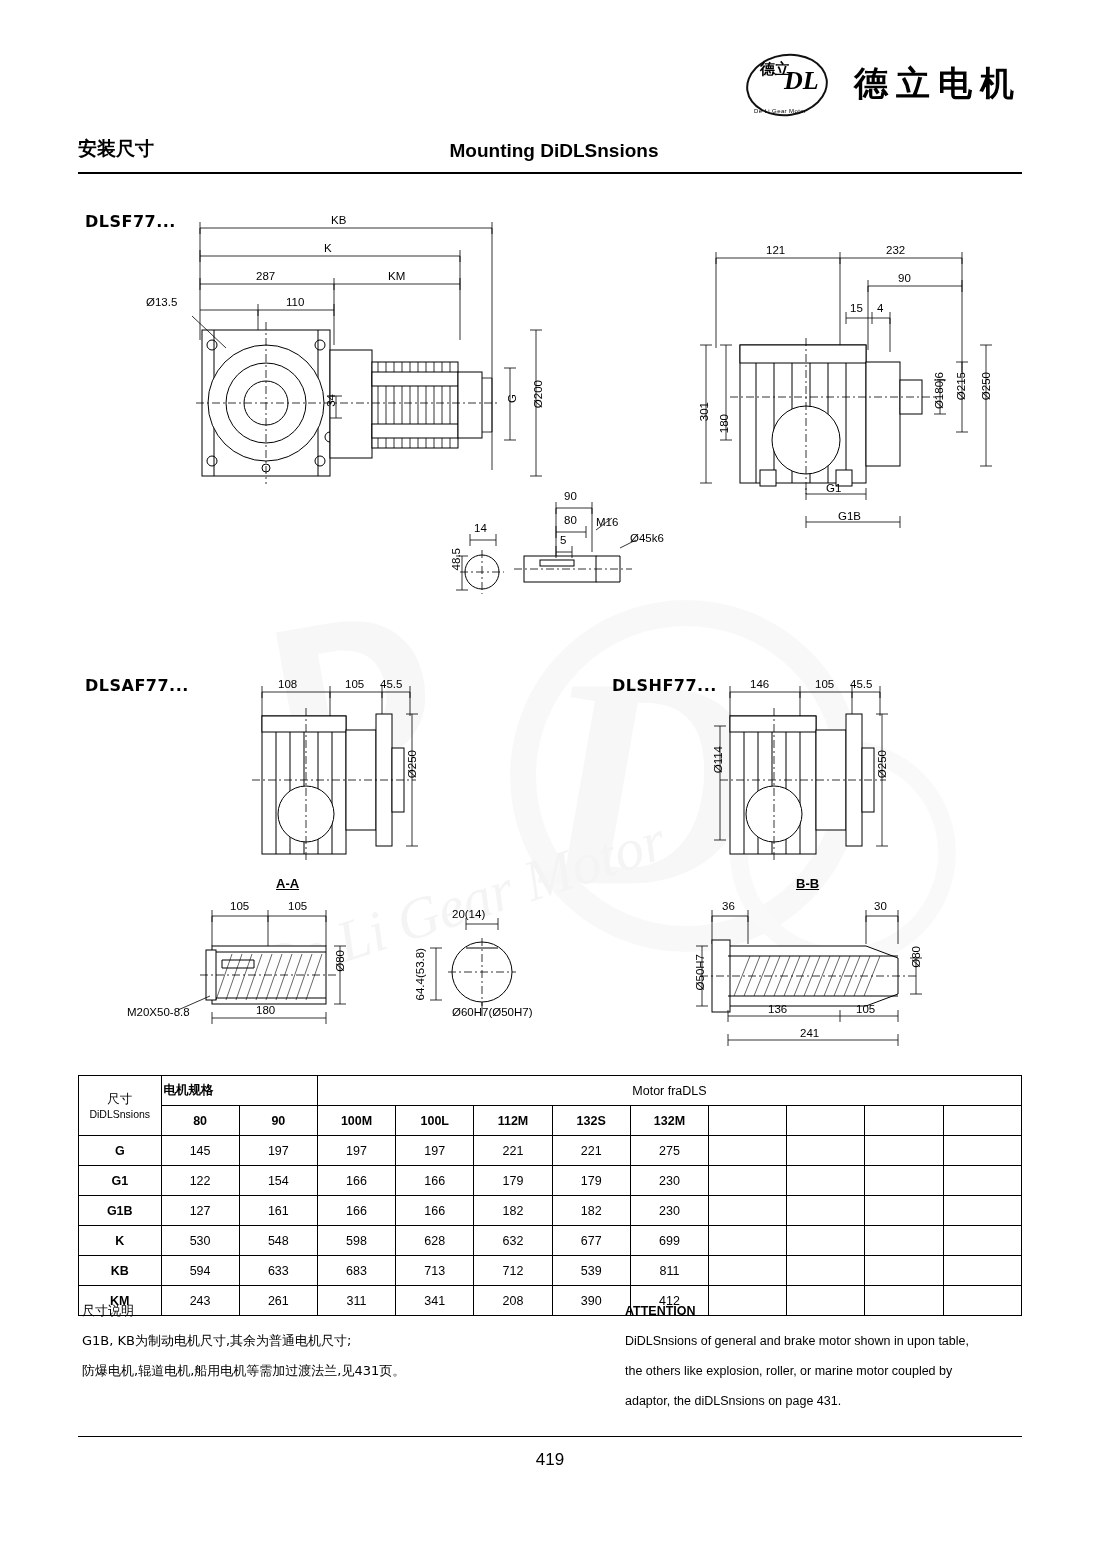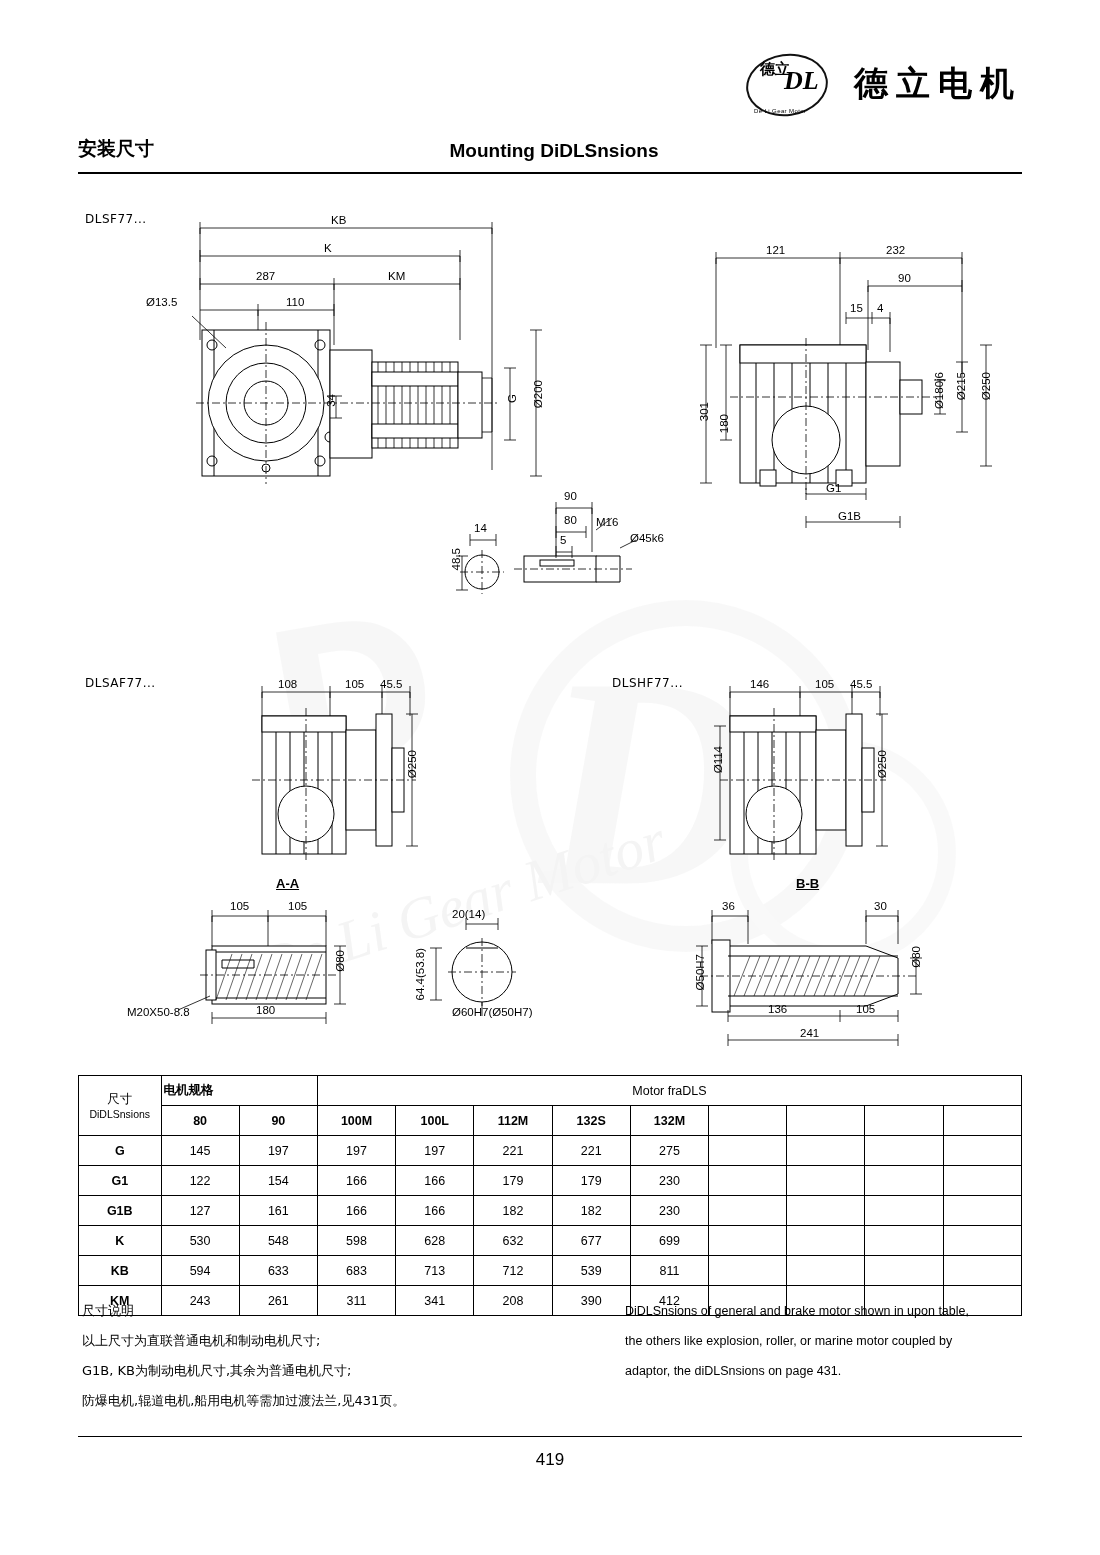--- a/index.html
+++ b/index.html
@@ -80,21 +80,21 @@
   }
   .wm-p{
     position:absolute;left:330px;top:40px;font-size:300px;color:#e4e4e4;
     font-family:"Liberation Serif",serif;font-weight:bold;font-style:italic;
   }
 
   
   .lbl{position:absolute;font-size:11.5px;white-space:nowrap;}
   .lbl.v{writing-mode:vertical-rl;transform:rotate(180deg);}
   .model{
-    position:absolute;font-size:12px;font-weight:normal;
+    position:absolute;font-size:16px;font-weight:bold;
     font-family:"DejaVu Sans", sans-serif;letter-spacing:.5px;
   }
   .sect{
     position:absolute;font-size:13px;font-weight:bold;text-decoration:underline;
   }
   svg{position:absolute;left:0;top:0;overflow:visible;}
   .ln{stroke:#000;stroke-width:1;fill:none;}
   .ln-d{stroke:#000;stroke-width:.8;fill:none;}
   .ln-dash{stroke:#000;stroke-width:.8;fill:none;stroke-dasharray:8 3 2 3;}
   .hatch{stroke:#000;stroke-width:.6;fill:none;}
@@ -654,26 +654,26 @@
         <td></td>
         <td></td>
         <td></td>
         <td></td>
       </tr>
     </tbody>
   </table>
 
   <div class="notes-cn">
     <div>尺寸说明</div>
-    <div>以上尺寸为直联普通电机和制动电机尺寸;</div>
     <div>G1B, KB为制动电机尺寸,其余为普通电机尺寸;</div>
     <div>防爆电机,辊道电机,船用电机等需加过渡法兰,见431页。</div>
   </div>
 
   <div class="notes-en">
+    <div class="hd">ATTENTION</div>
     <div>DiDLSnsions of general and brake motor shown in upon table,</div>
     <div>the others like explosion, roller, or marine motor coupled by</div>
     <div>adaptor, the diDLSnsions on page 431.</div>
   </div>
 
   <div class="rule bottom"></div>
   <div class="pageno">419</div>
 </div>
 
 </body></html>

